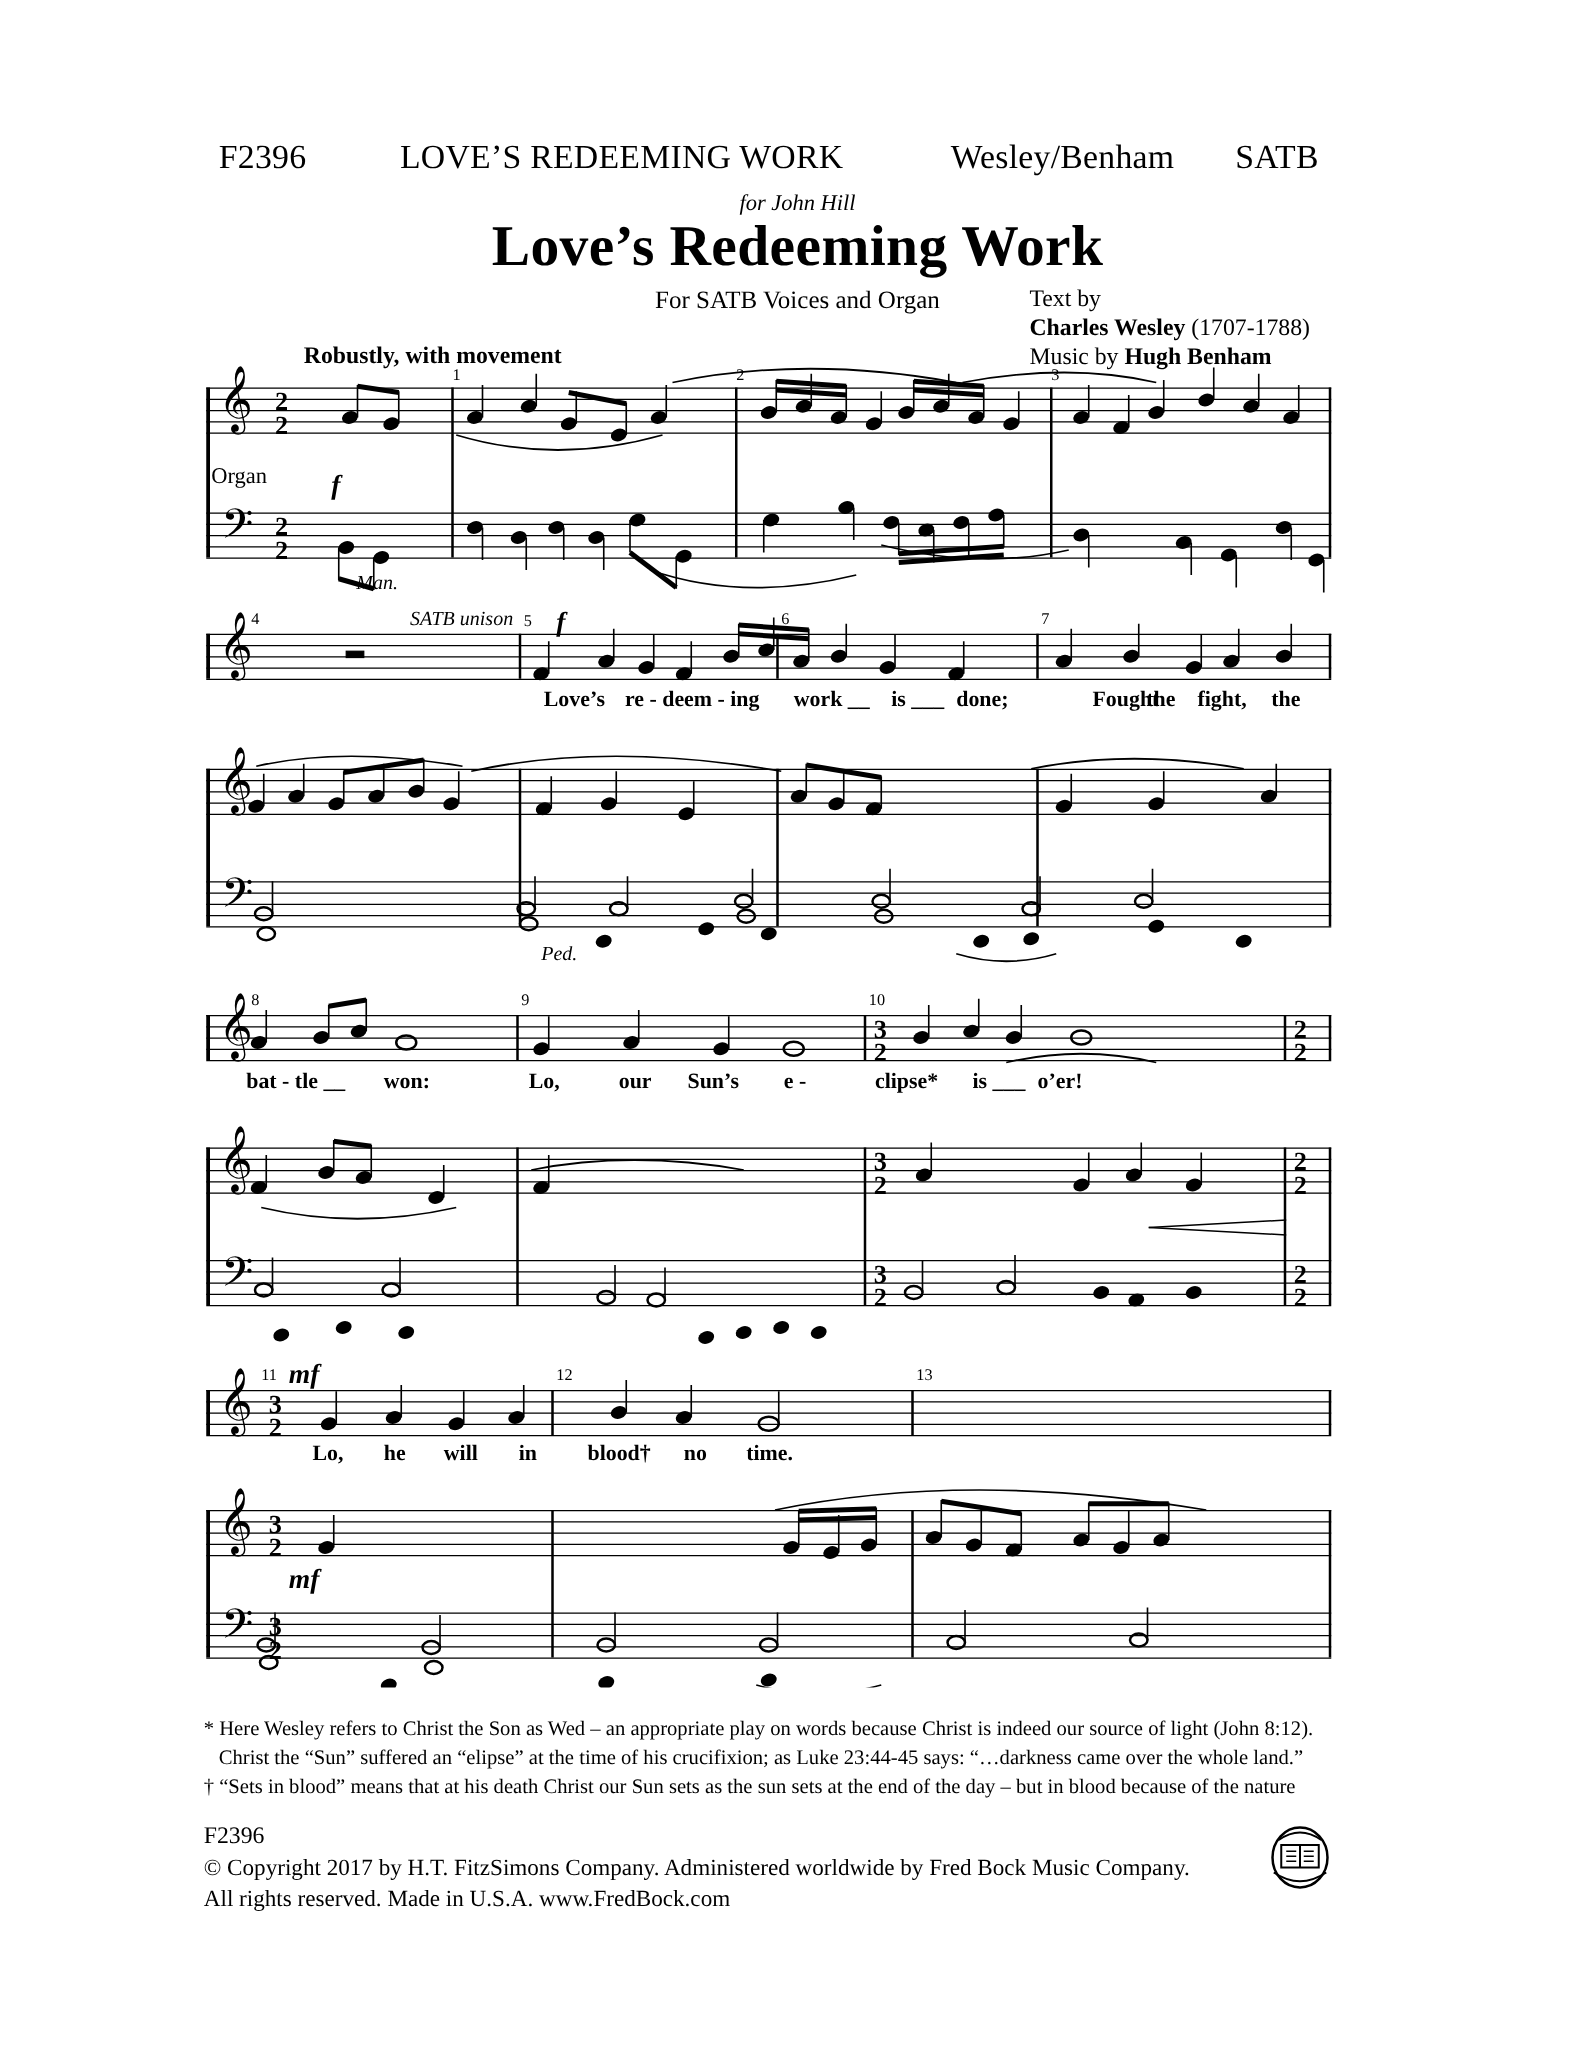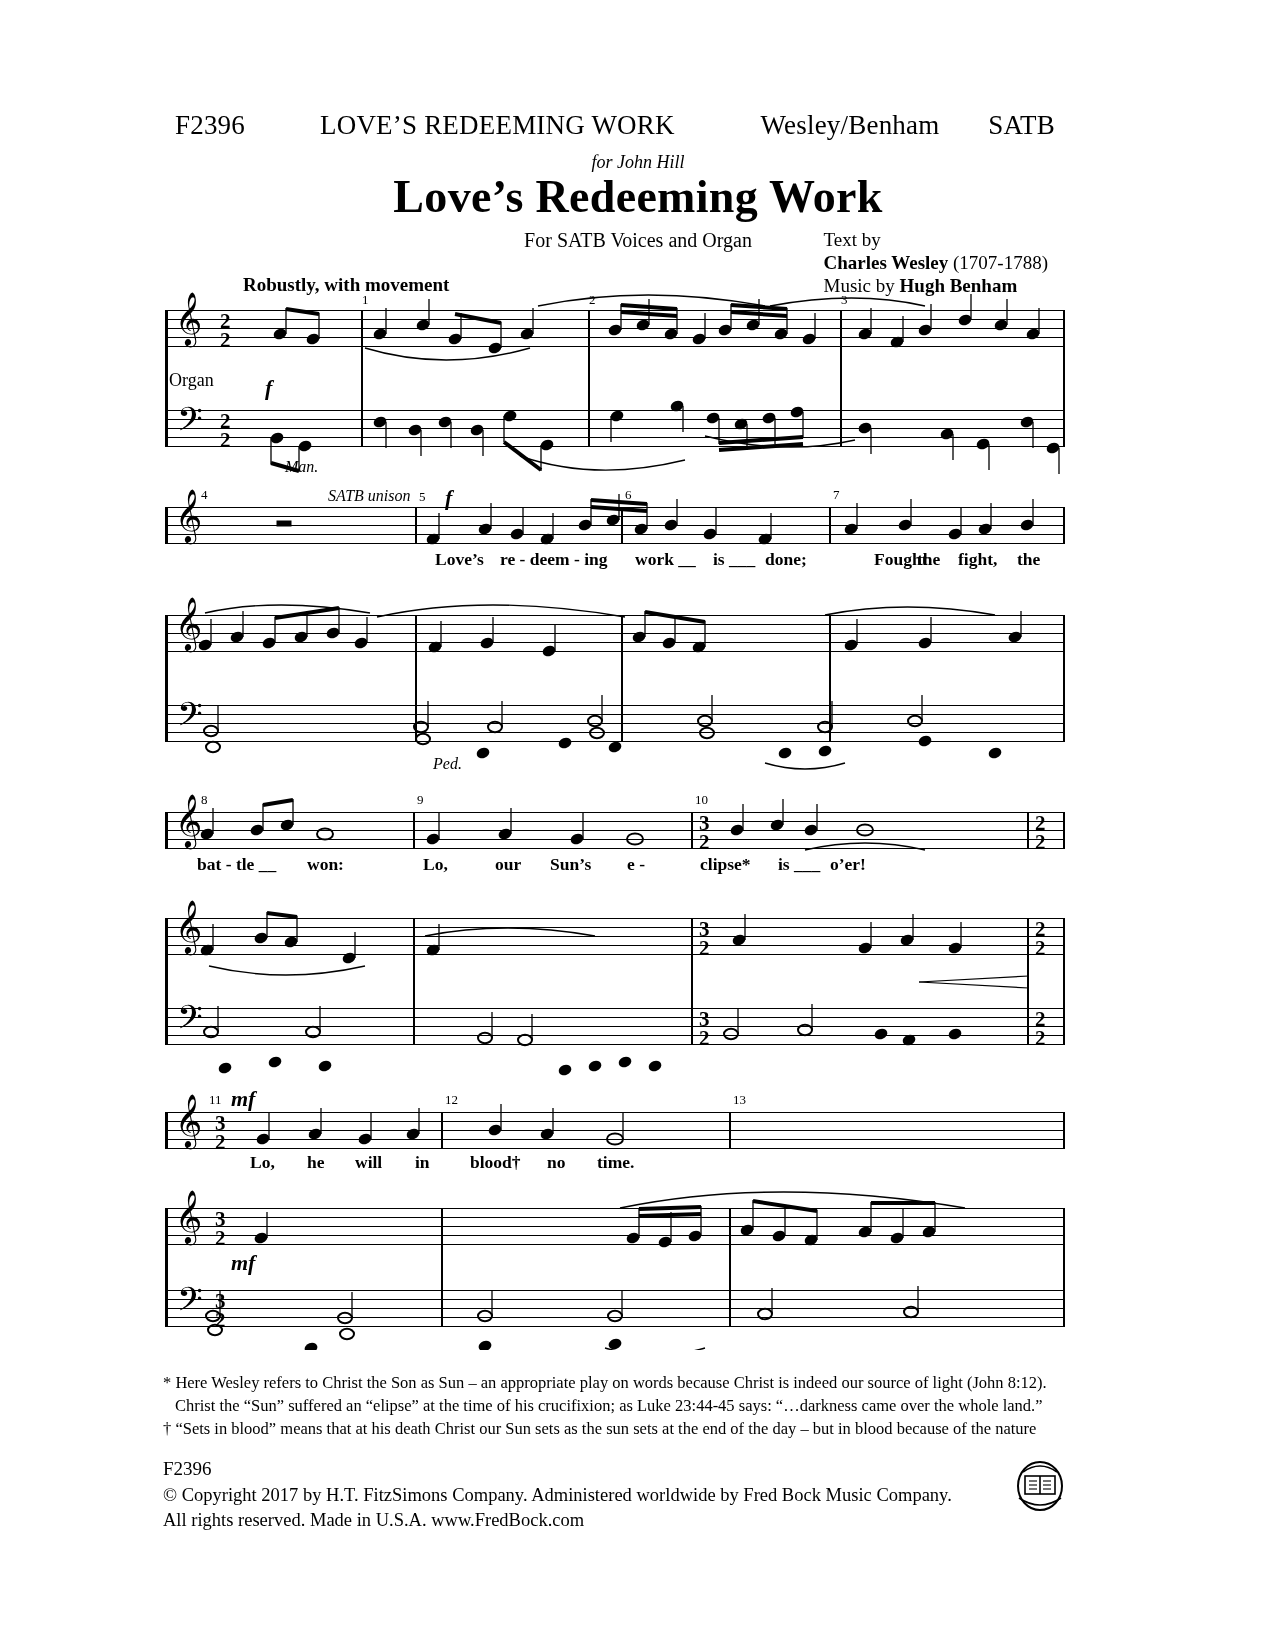--- a/index.html
+++ b/index.html
@@ -862,21 +862,21 @@
       <div class="lyric" style="left:142px;top:62px;">he</div>
       <div class="lyric" style="left:190px;top:62px;">will</div>
       <div class="lyric" style="left:250px;top:62px;">in</div>
       <div class="lyric" style="left:305px;top:62px;">blood†</div>
       <div class="lyric" style="left:382px;top:62px;">no</div>
       <div class="lyric" style="left:432px;top:62px;">time.</div>
     </div>
   </div>
 
   <div class="footnotes">
-    <p>* Here Wesley refers to Christ the Son as Sun – an appropriate play on words because Christ is indeed our source of light (John 8:12).</p>
+    <p>* Here Wesley refers to Christ the Son as Wed – an appropriate play on words because Christ is indeed our source of light (John 8:12).</p>
     <p class="ind">Christ the “Sun” suffered an “elipse” at the time of his crucifixion; as Luke 23:44-45 says: “…darkness came over the whole land.”</p>
     <p>† “Sets in blood” means that at his death Christ our Sun sets as the sun sets at the end of the day – but in blood because of the nature</p>
   </div>
 
   <div class="catno-bottom">F2396</div>
   <div class="copyright">
     <div>© Copyright 2017 by H.T. FitzSimons Company. Administered worldwide by Fred Bock Music Company.</div>
     <div>All rights reserved. Made in U.S.A.  www.FredBock.com</div>
   </div>
 

